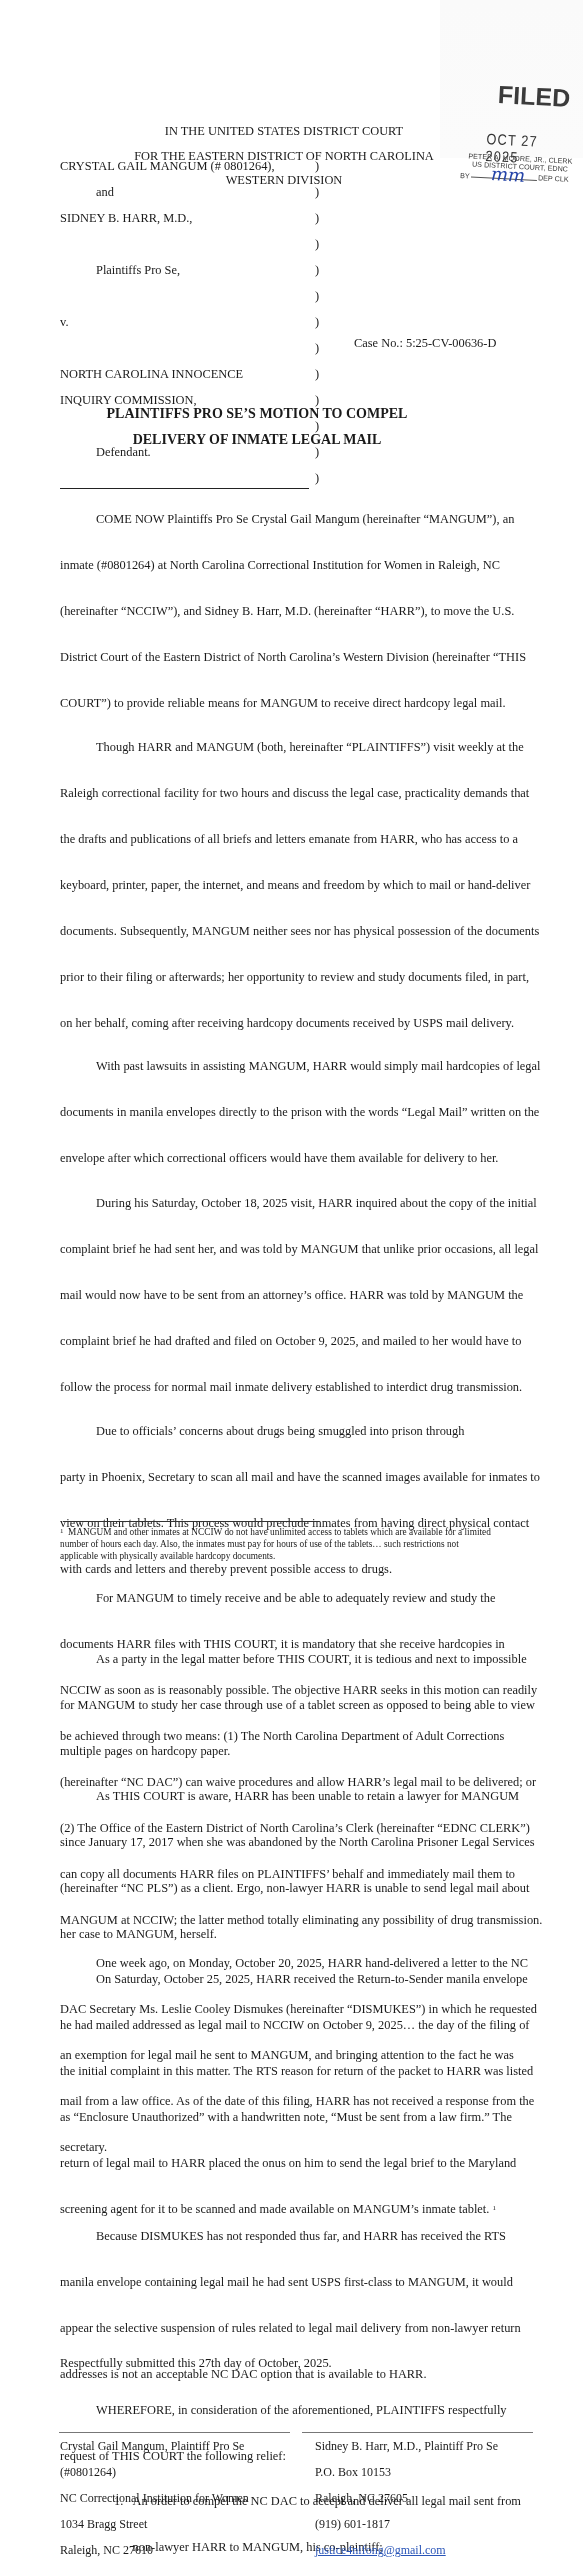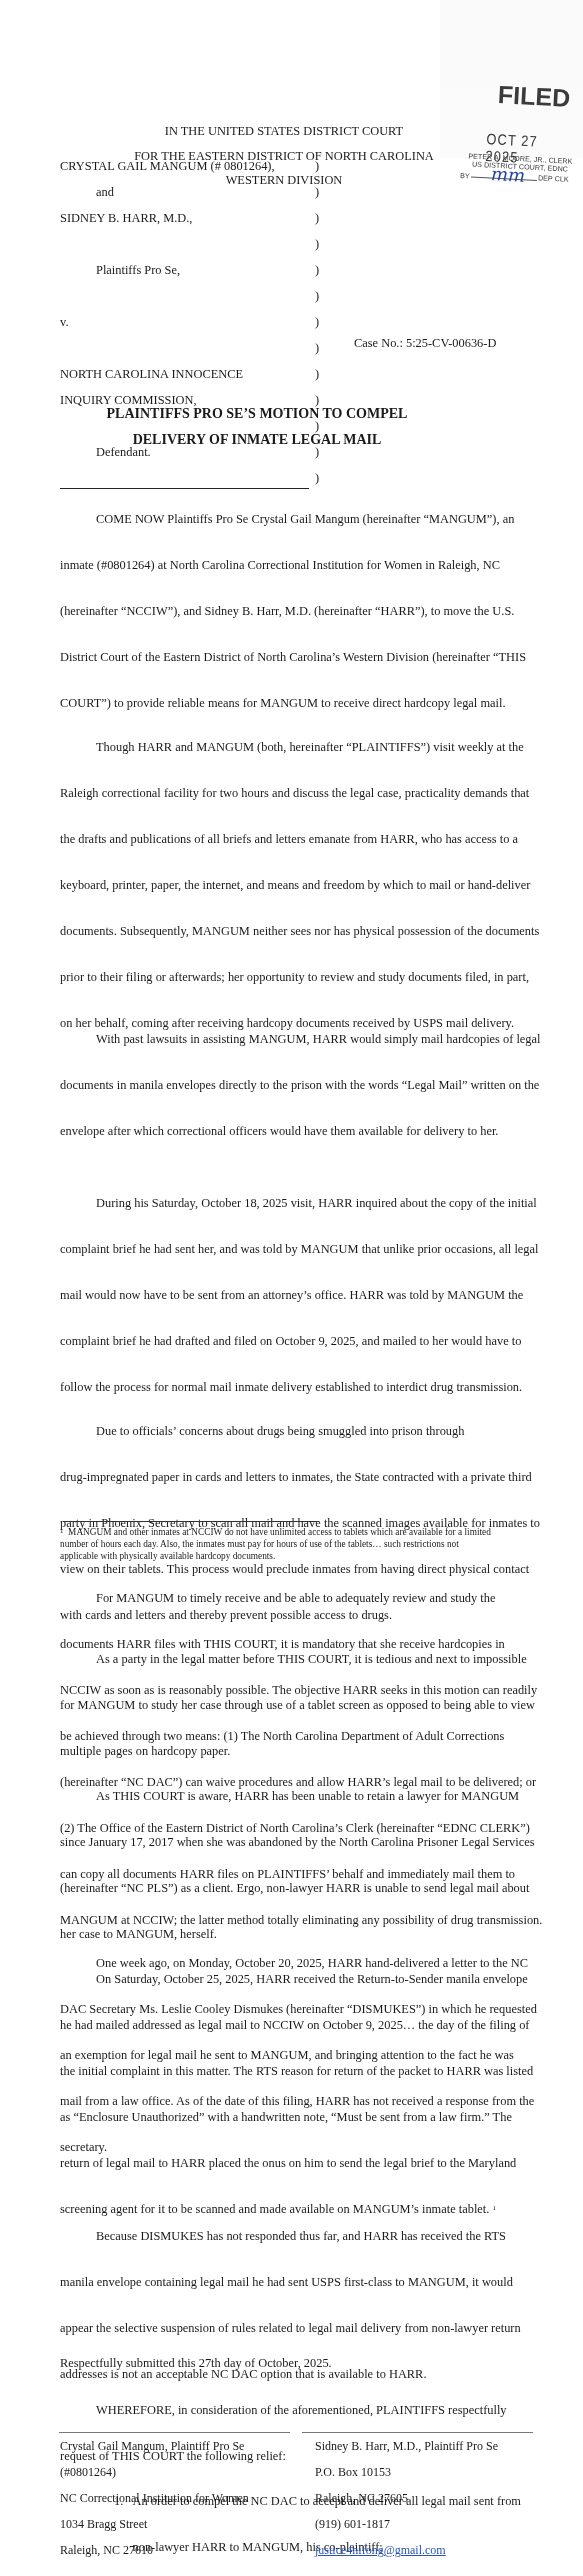--- a/index.html
+++ b/index.html
@@ -112,35 +112,34 @@
   </div>
 <div class="para" style="top:724px;">
     <div class="ln indent"><span>Though HARR and MANGUM (both, hereinafter “PLAINTIFFS”) visit weekly at the</span></div>
     <div class="ln"><span>Raleigh correctional facility for two hours and discuss the legal case, practicality demands that</span></div>
     <div class="ln"><span>the drafts and publications of all briefs and letters emanate from HARR, who has access to a</span></div>
     <div class="ln"><span>keyboard, printer, paper, the internet, and means and freedom by which to mail or hand-deliver</span></div>
     <div class="ln"><span>documents.  Subsequently, MANGUM neither sees nor has physical possession of the documents</span></div>
     <div class="ln"><span>prior to their filing or afterwards; her opportunity to review and study documents filed, in part,</span></div>
     <div class="ln"><span>on her behalf, coming after receiving hardcopy documents received by USPS mail delivery.</span></div>
   </div>
-<div class="para" style="top:1016px;font-family:Liberation Serif, serif;" style-note="">
+<div class="para" style="top:1043px;font-family:Liberation Serif, serif;" style-note="">
     <div class="ln indent"><span>With past lawsuits in assisting MANGUM, HARR would simply mail hardcopies of legal</span></div>
     <div class="ln"><span>documents in manila envelopes directly to the prison with the words “Legal Mail” written on the</span></div>
     <div class="ln"><span>envelope after which correctional officers would have them available for delivery to her.</span></div>
   </div>
 <div class="para" style="top:1180px;">
     <div class="ln indent"><span>During his Saturday, October 18, 2025 visit, HARR inquired about the copy of the initial</span></div>
     <div class="ln"><span>complaint brief he had sent her, and was told by MANGUM that unlike prior occasions, all legal</span></div>
     <div class="ln"><span>mail would now have to be sent from an attorney’s office.  HARR was told by MANGUM the</span></div>
     <div class="ln"><span>complaint brief he had drafted and filed on October 9, 2025, and mailed to her would have to</span></div>
     <div class="ln"><span>follow the process for normal mail inmate delivery established to interdict drug transmission.</span></div>
   </div>
 <div class="para" style="top:1408px;">
     <div class="ln indent"><span>Due to officials’ concerns about drugs being smuggled into prison through</span></div>
-    <div class="ln"><span>drug-impregnated paper in cards and letters to inmates, the State contracted with a private third</span></div>
     <div class="ln"><span>party in Phoenix, Secretary to scan all mail and have the scanned images available for inmates to</span></div>
     <div class="ln"><span>view on their tablets.  This process would preclude inmates from having direct physical contact</span></div>
     <div class="ln"><span>with cards and letters and thereby prevent possible access to drugs.</span></div>
   </div>
 <div class="para" style="top:1636px;">
     <div class="ln indent"><span>As a party in the legal matter before THIS COURT, it is tedious and next to impossible</span></div>
     <div class="ln"><span>for MANGUM to study her case through use of a tablet screen as opposed to being able to view</span></div>
     <div class="ln"><span>multiple pages on hardcopy paper.</span></div>
   </div>
 <div class="para" style="top:1773px;">

